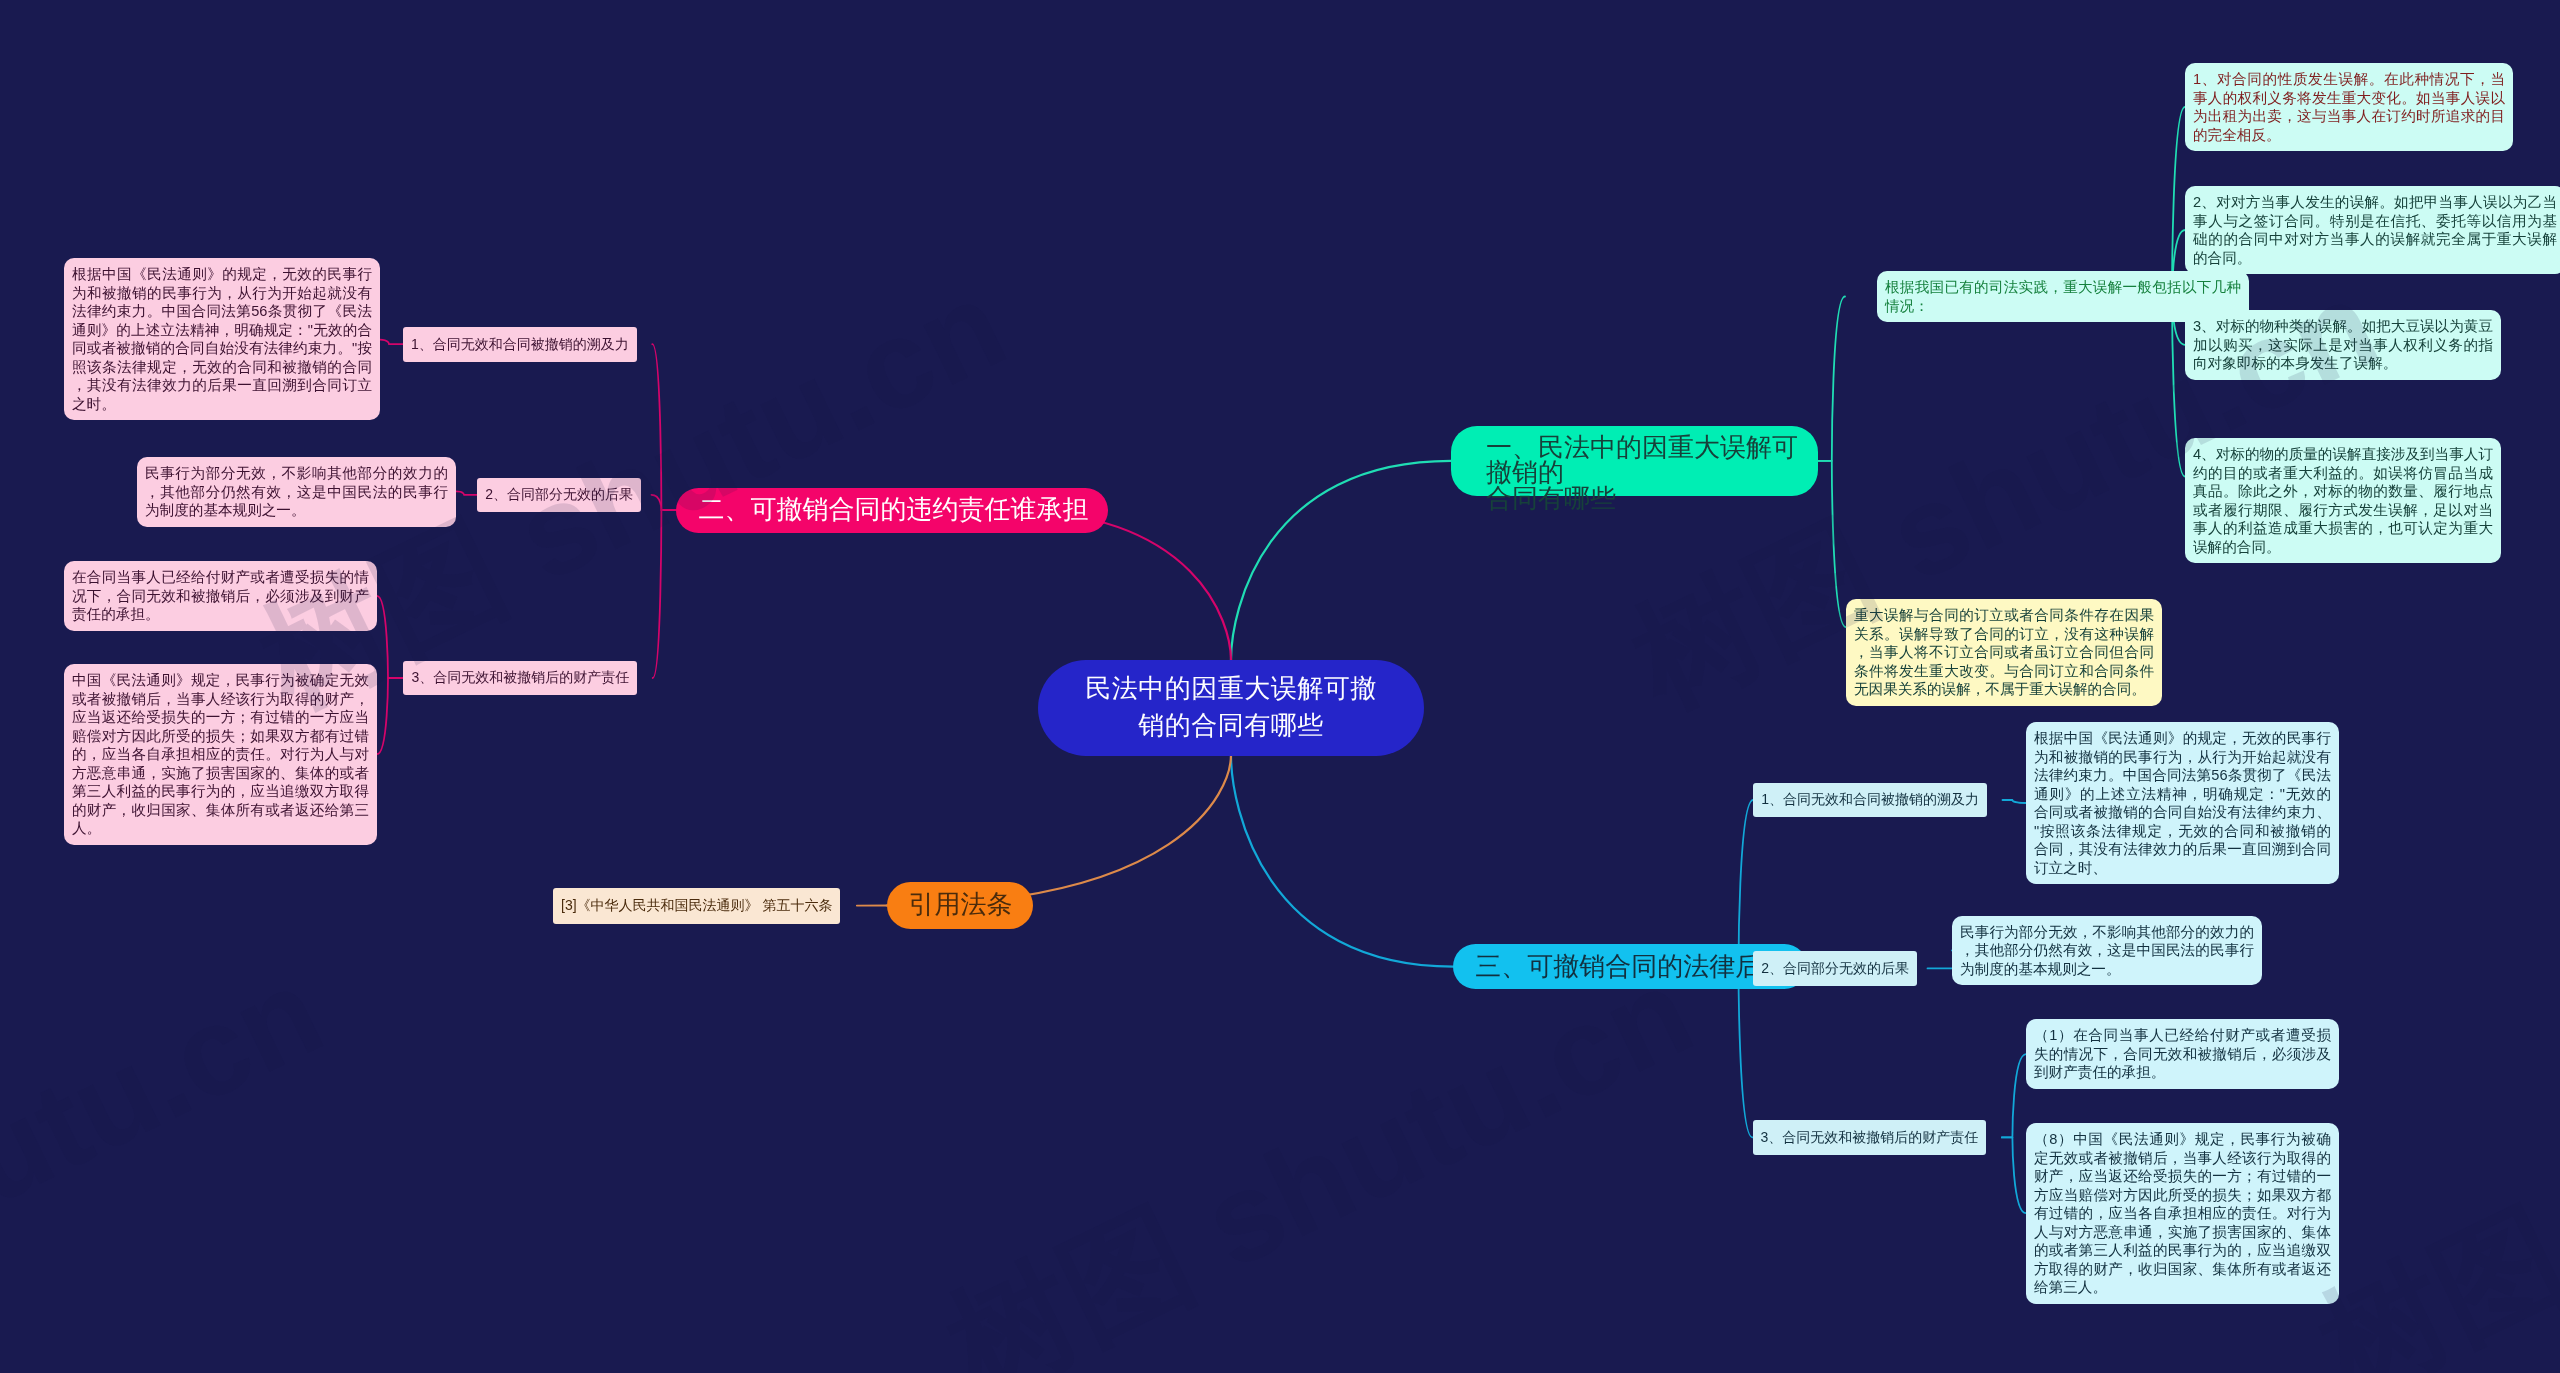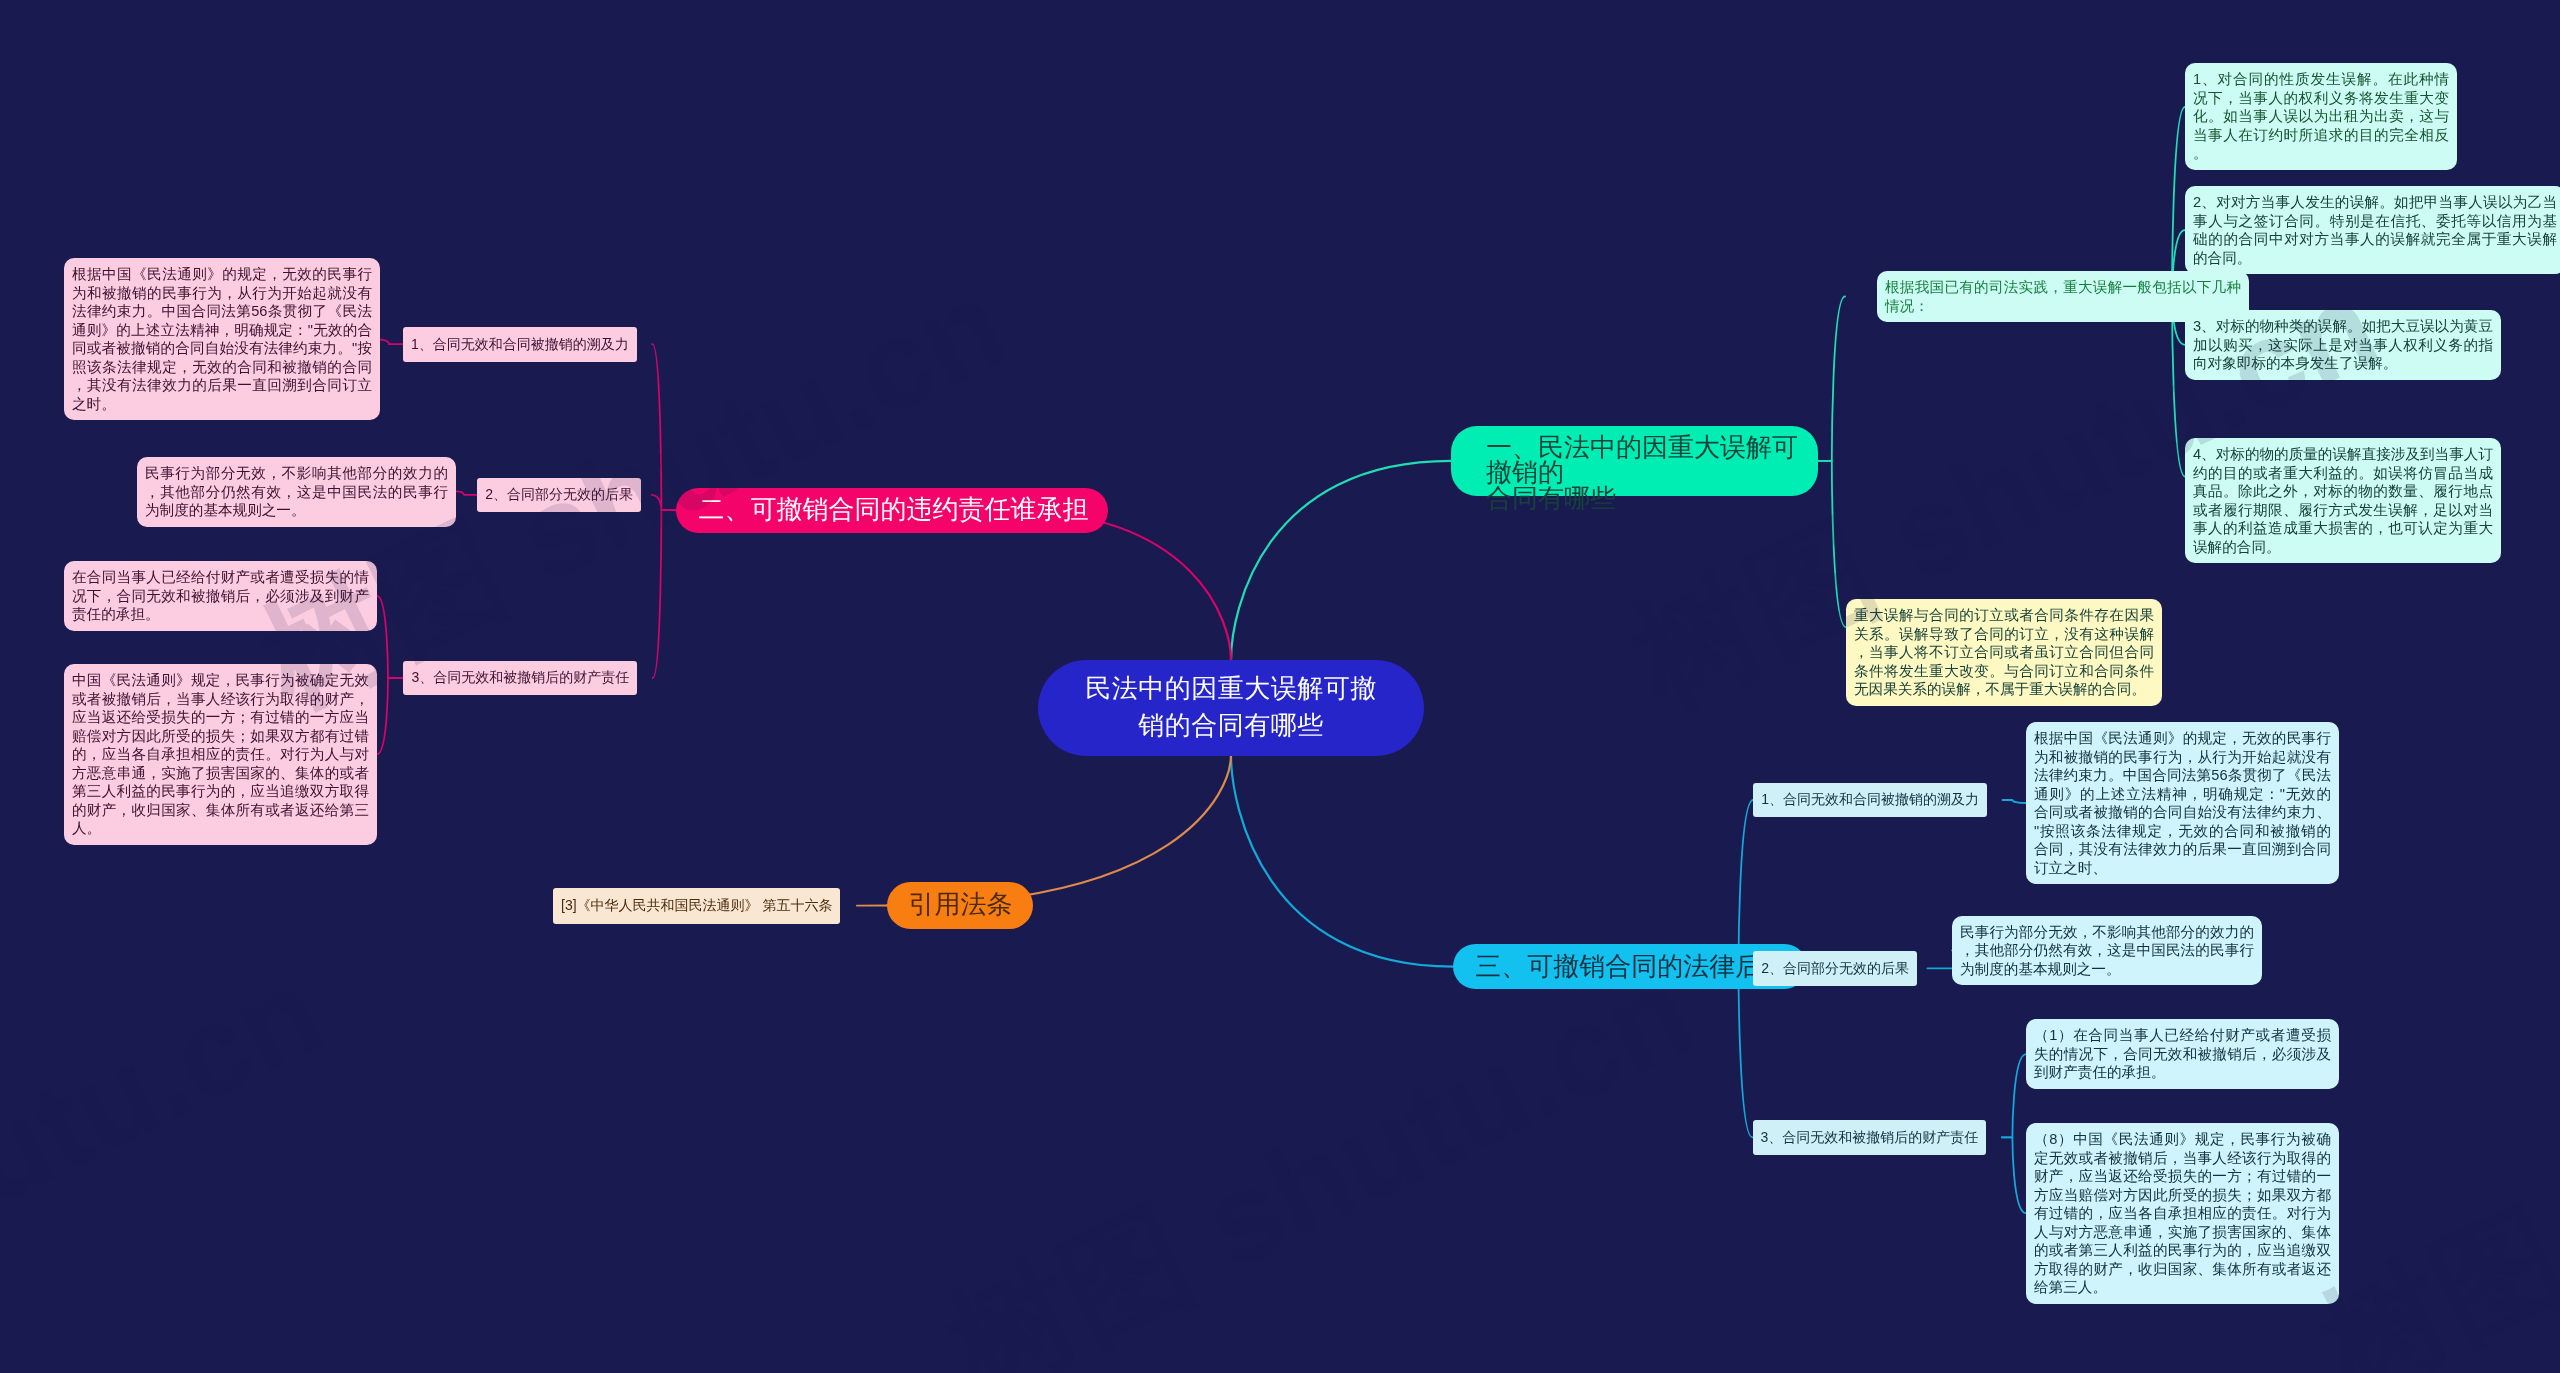--- a/index.html
+++ b/index.html
@@ -58,21 +58,21 @@
   </svg>
 
   <div class="node root" style="left:1038px;top:660px;width:386px;height:96px;">民法中的因重大误解可撤
 销的合同有哪些</div>
 
   <div class="node pill" style="left:1450.9px;top:425.5px;width:367px;height:70.5px;background:#00eeb4;color:#16413a;padding-top:9px;padding-left:35px;padding-right:13px;">
       <span class="tx">一、民法中的因重大误解可撤销的
 合同有哪些</span>
     </div>
   <div class="node leaf" style="left:1845px;top:271px;width:372px;background:#ccfcf4;color:#15803d;margin-left:32px;">根据我国已有的司法实践，重大误解一般包括以下几种情况：</div>
-  <div class="node leaf" style="left:2185px;top:63px;width:272px;background:#ccfcf4;color:#14532d;">1、对合同的性质发生误解。在此种情况下，当事人的权利义务将发生重大变化。如当事人误以为出租为出卖，这与当事人在订约时所追求的目的完全相反。</div>
+  <div class="node leaf" style="left:2185px;top:63px;width:328px;background:#ccfcf4;color:#7f1d1d;">1、对合同的性质发生误解。在此种情况下，当事人的权利义务将发生重大变化。如当事人误以为出租为出卖，这与当事人在订约时所追求的目的完全相反。</div>
   <div class="node leaf" style="left:2185px;top:186px;width:380px;background:#ccfcf4;color:#16413a;">2、对对方当事人发生的误解。如把甲当事人误以为乙当事人与之签订合同。特别是在信托、委托等以信用为基础的的合同中对对方当事人的误解就完全属于重大误解的合同。</div>
   <div class="node leaf" style="left:2185px;top:310px;width:316px;background:#ccfcf4;color:#16413a;">3、对标的物种类的误解。如把大豆误以为黄豆加以购买，这实际上是对当事人权利义务的指向对象即标的本身发生了误解。</div>
   <div class="node leaf" style="left:2185px;top:414px;width:316px;background:#ccfcf4;color:#16413a;margin-top:24px;">4、对标的物的质量的误解直接涉及到当事人订约的目的或者重大利益的。如误将仿冒品当成真品。除此之外，对标的物的数量、履行地点或者履行期限、履行方式发生误解，足以对当事人的利益造成重大损害的，也可认定为重大误解的合同。</div>
   <div class="node leaf" style="left:1846px;top:574px;width:316px;background:#fef9c3;color:#16413a;margin-top:25px;">重大误解与合同的订立或者合同条件存在因果关系。误解导致了合同的订立，没有这种误解，当事人将不订立合同或者虽订立合同但合同条件将发生重大改变。与合同订立和合同条件无因果关系的误解，不属于重大误解的合同。</div>
 
   <div class="node pill" style="left:676.4px;top:487.6px;height:45px;background:#f4046a;color:#ffffff;padding-top:9.5px;">
       <span class="tx">二、可撤销合同的违约责任谁承担</span>
     </div>
   <div class="node sub" style="left:403px;top:327px;height:34.5px;background:#fccde1;color:#3c1130;padding-top:6.5px;">
       <span class="tx">1、合同无效和合同被撤销的溯及力</span>

